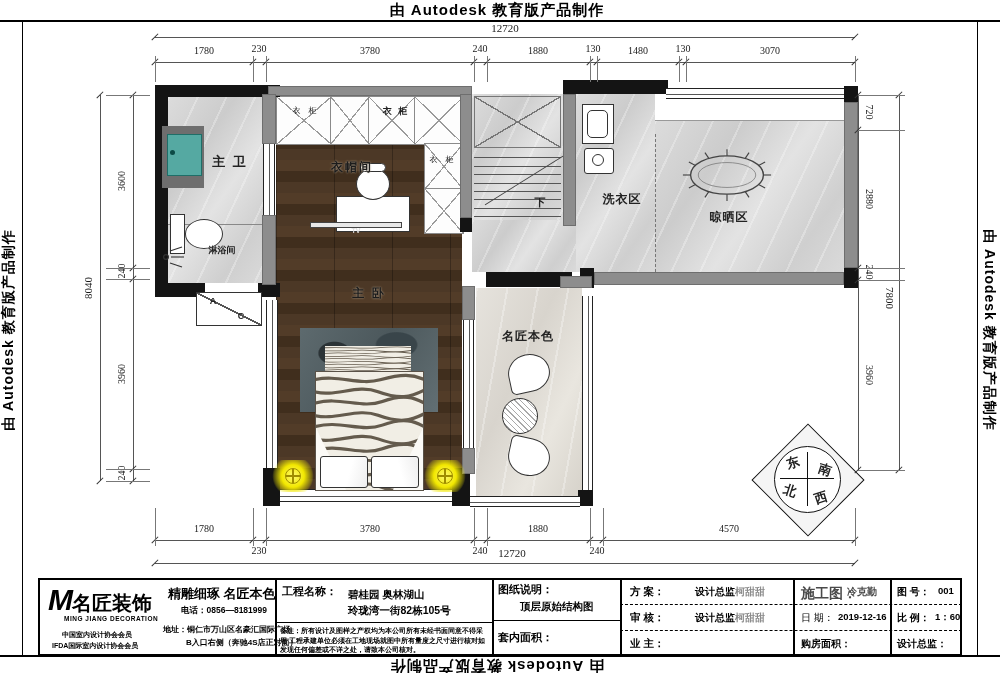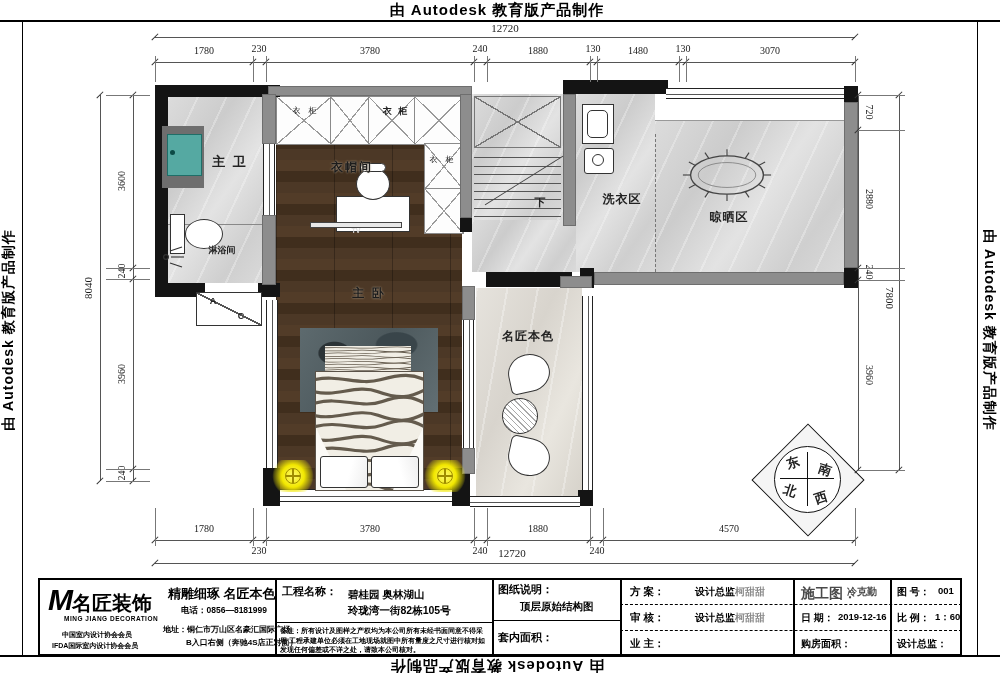--- a/index.html
+++ b/index.html
@@ -333,21 +333,21 @@
   <span class="tbtxt" style="left:498px;top:630px;font-size:11px;font-weight:900">套内面积：</span>
 
   <span class="tbtxt" style="left:630px;top:585px;font-size:10.5px;font-weight:900">方 案：</span>
   <span class="tbtxt" style="left:695px;top:585px;font-size:10px;font-weight:900"><span>设计总监</span><span style="color:#8a8a8a">柯甜甜</span></span>
   <span class="tbtxt" style="left:630px;top:611px;font-size:10.5px;font-weight:900">审 核：</span>
   <span class="tbtxt" style="left:695px;top:611px;font-size:10px;font-weight:900"><span>设计总监</span><span style="color:#8a8a8a">柯甜甜</span></span>
   <span class="tbtxt" style="left:630px;top:637px;font-size:10.5px;font-weight:900">业 主：</span>
 
   <span class="tbtxt" style="left:801px;top:585px;font-size:14px;font-weight:900;color:#4a4a4a">施工图：</span>
   <span class="tbtxt" style="left:847px;top:585px;font-size:10px;font-weight:bold;color:#4a4a4a">冷克勤</span>
-  <span class="tbtxt" style="left:801px;top:611px;font-size:10px;font-weight:700">日  期：</span>
+  <span class="tbtxt" style="left:801px;top:611px;font-size:10px;font-weight:400">日  期：</span>
   <span class="tbtxt" style="left:838px;top:611px;font-size:9.5px;font-weight:bold">2019-12-16</span>
   <span class="tbtxt" style="left:801px;top:637px;font-size:10px;font-weight:900">购房面积：</span>
 
   <span class="tbtxt" style="left:897px;top:585px;font-size:10px;font-weight:900">图 号：</span>
   <span class="tbtxt" style="left:938px;top:585px;font-size:9.5px;font-weight:bold">001</span>
   <span class="tbtxt" style="left:897px;top:611px;font-size:10px;font-weight:900">比 例：</span>
   <span class="tbtxt" style="left:935px;top:611px;font-size:9.5px;font-weight:bold">1：60</span>
   <span class="tbtxt" style="left:897px;top:637px;font-size:10px;font-weight:900">设计总监：</span>
 
 <div class="tk" style="left: 155px; top: 62px;"></div>

